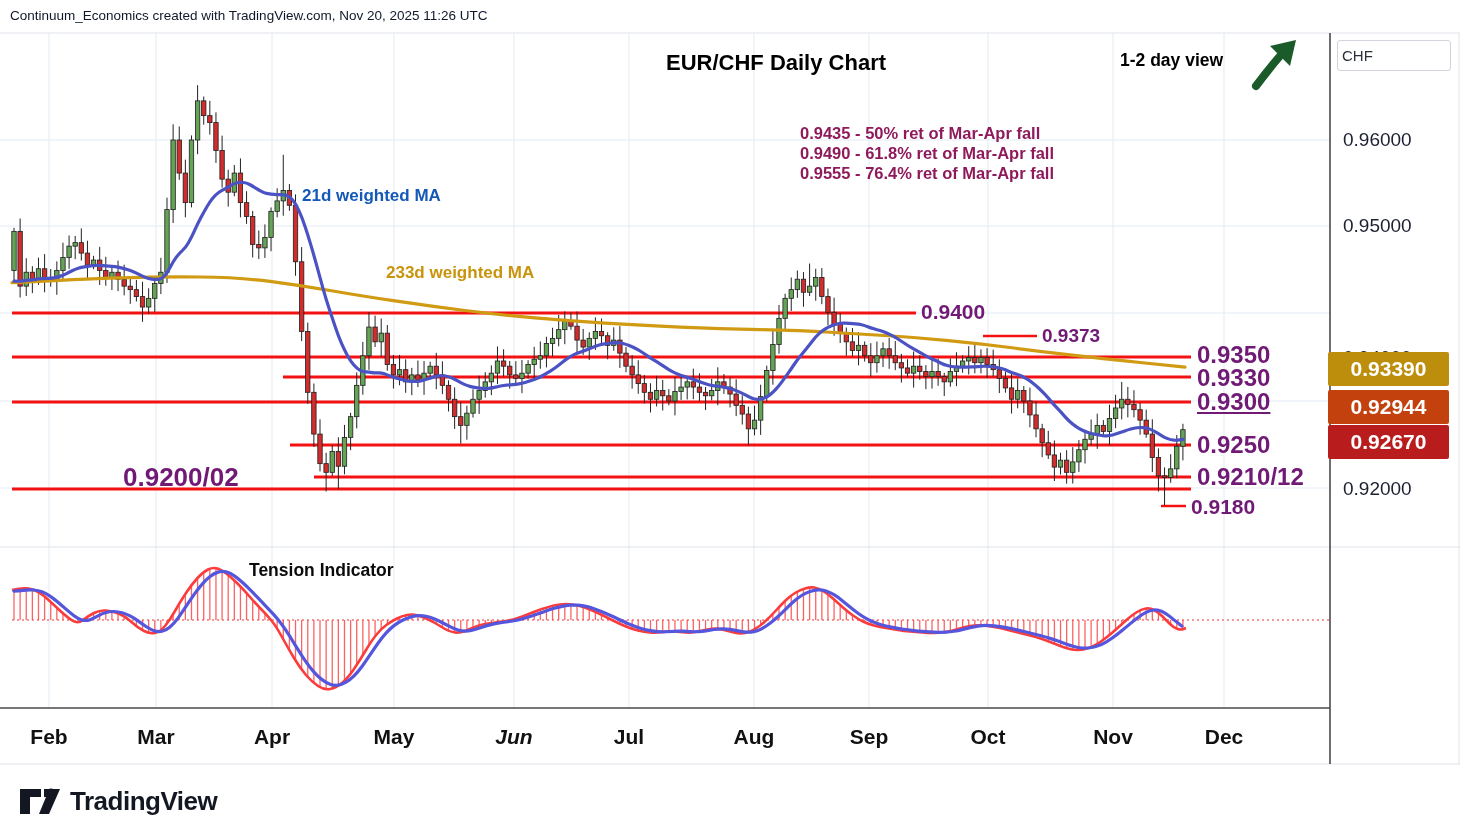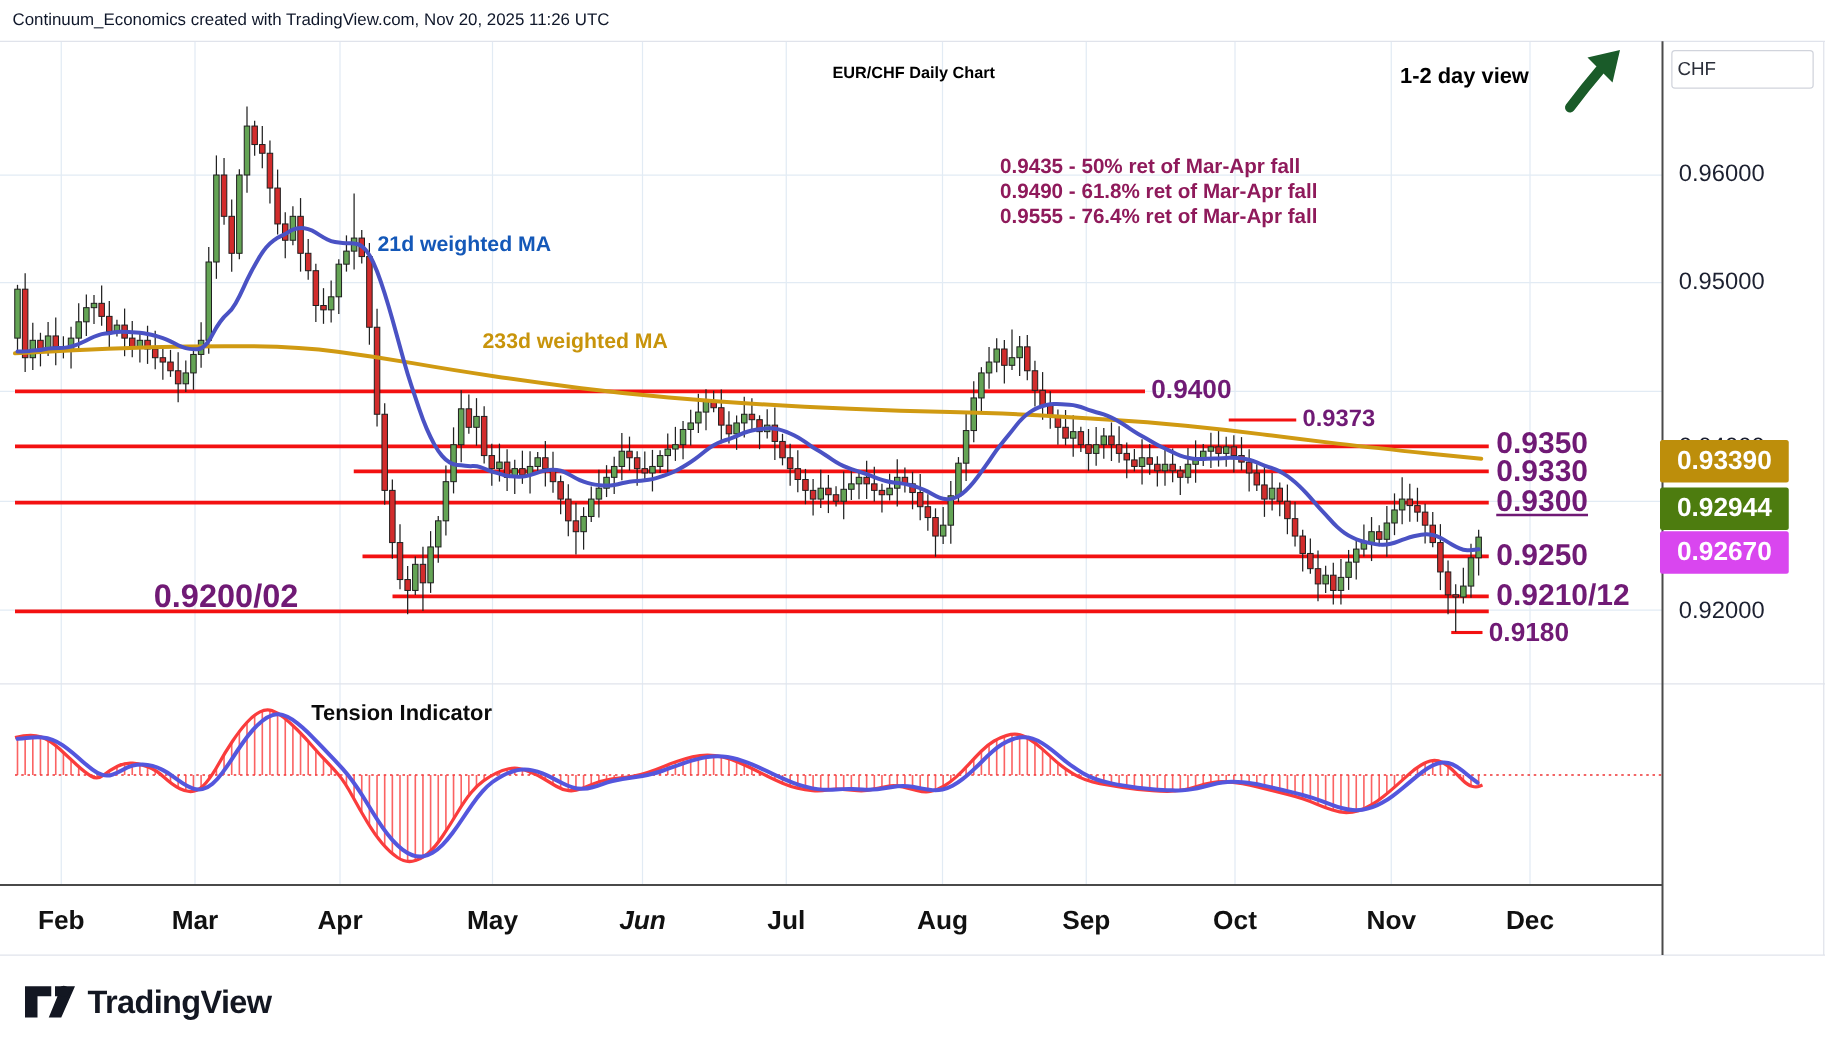--- a/index.html
+++ b/index.html
@@ -3,34 +3,34 @@
 <meta charset="utf-8">
 <style>
   html,body{margin:0;padding:0;}
   body{
     width:1474px;height:840px;position:relative;background:#ffffff;
     font-family:"Liberation Sans",sans-serif;overflow:hidden;color:#131722;
   }
   .abs{position:absolute;white-space:nowrap;}
   #plot{position:absolute;left:0;top:0;}
   .header-note{left:10px;top:8px;font-size:13.5px;color:#0f172a;}
-  .chart-title{left:666px;top:50px;font-size:13px;font-weight:bold;color:#000;}
+  .chart-title{left:666px;top:50px;font-size:22px;font-weight:bold;color:#000;}
   .view-note{left:1120px;top:50px;font-size:17.5px;font-weight:bold;color:#000;}
   .fib{left:800px;font-size:16.5px;font-weight:bold;color:#8F1A5B;}
   .ma21-label{left:302px;top:186px;font-size:17px;font-weight:bold;color:#1458B8;}
   .ma233-label{left:386px;top:263px;font-size:17px;font-weight:bold;color:#C8940B;}
   .tension-label{left:249px;top:560px;font-size:17.5px;font-weight:bold;color:#0b0b0b;}
   .lvl{color:#701a75;font-weight:bold;transform:translateY(-50%);position:absolute;white-space:nowrap;}
   .lvl-XXL{font-size:26px;}
   .lvl-XL{font-size:24px;}
   .lvl-L{font-size:21px;}
   .lvl-M{font-size:19px;}
   .month{position:absolute;transform:translate(-50%,-50%);font-size:21px;font-weight:bold;color:#111;}
   .ptick{position:absolute;transform:translateY(-50%);font-size:19px;color:#1c2030;left:1343px;}
-  .badge{position:absolute;left:1328px;width:103px;height:34px;border-radius:2px;
+  .badge{position:absolute;left:1328px;width:121px;height:34px;border-radius:2px;
          transform:translateY(-50%);color:#fff;font-size:21px;font-weight:bold;
          text-align:center;line-height:34px;}
   .chf-box{left:1337px;top:40px;width:108px;height:29px;border:1px solid #D1D4DC;border-radius:3px;
            font-size:15px;color:#2a2e39;line-height:29px;padding-left:4px;}
   .tv-logo{left:20px;top:784px;display:flex;align-items:center;gap:10px;}
   .tv-logo-text{font-size:26px;font-weight:bold;color:#131722;letter-spacing:-0.5px;}
 </style>
 </head>
 <body>
 
@@ -703,14 +703,14 @@
 <div class="month" style="left: 754px; top: 737px;">Aug</div>
 <div class="month" style="left: 869px; top: 737px;">Sep</div>
 <div class="month" style="left: 988px; top: 737px;">Oct</div>
 <div class="month" style="left: 1113px; top: 737px;">Nov</div>
 <div class="month" style="left: 1224px; top: 737px;">Dec</div>
 <div class="ptick" style="top: 140px;">0.96000</div>
 <div class="ptick" style="top: 226px;">0.95000</div>
 <div class="ptick" style="top: 313px; margin-top: 45px;">0.94000</div>
 <div class="ptick" style="top: 489px;">0.92000</div>
 <div class="badge" style="top: 369px; background: rgb(189, 142, 11);">0.93390</div>
-<div class="badge" style="top: 407px; background: #4d7c0f;">0.92944</div>
-<div class="badge" style="top: 442px; background: #d946ef;">0.92670</div>
+<div class="badge" style="top: 407px; background: #c2410c;">0.92944</div>
+<div class="badge" style="top: 442px; background: #b91c1c;">0.92670</div>
 
 </body></html>

